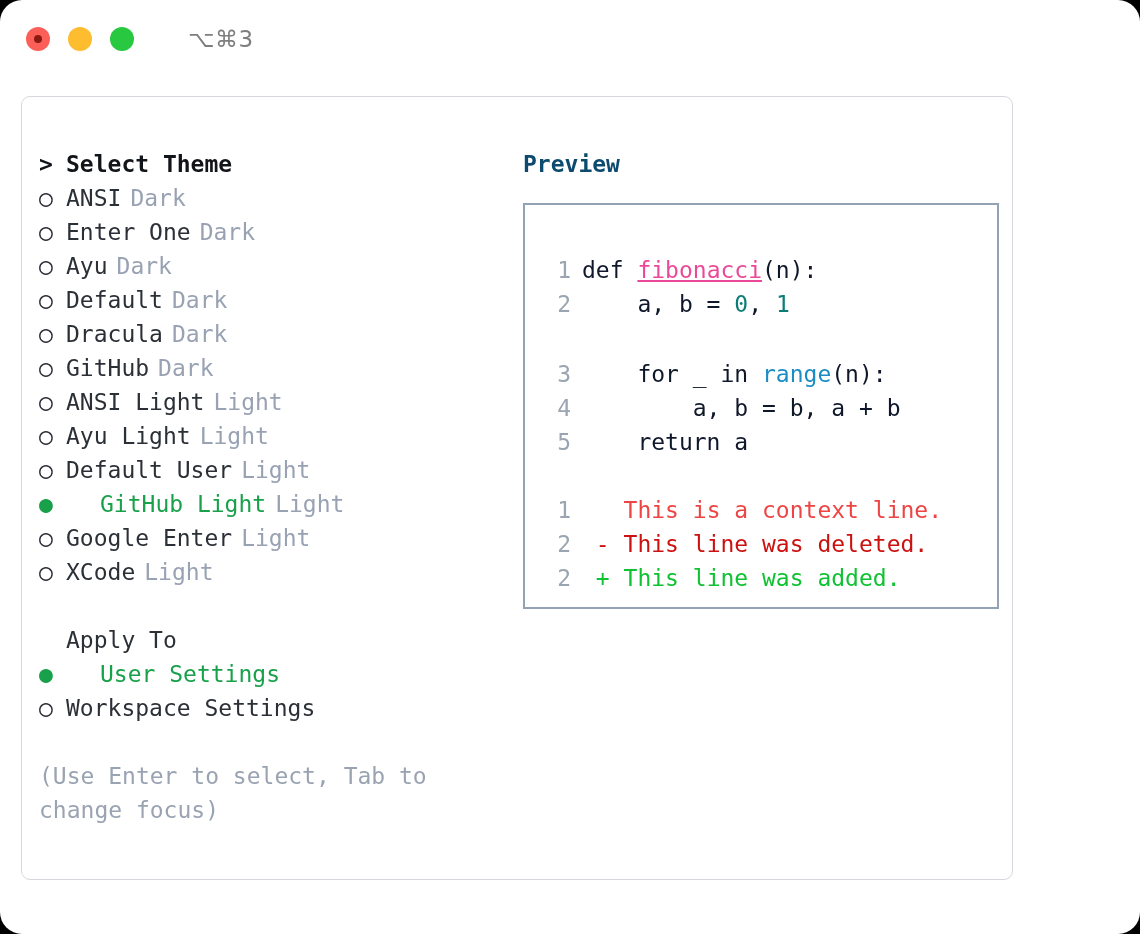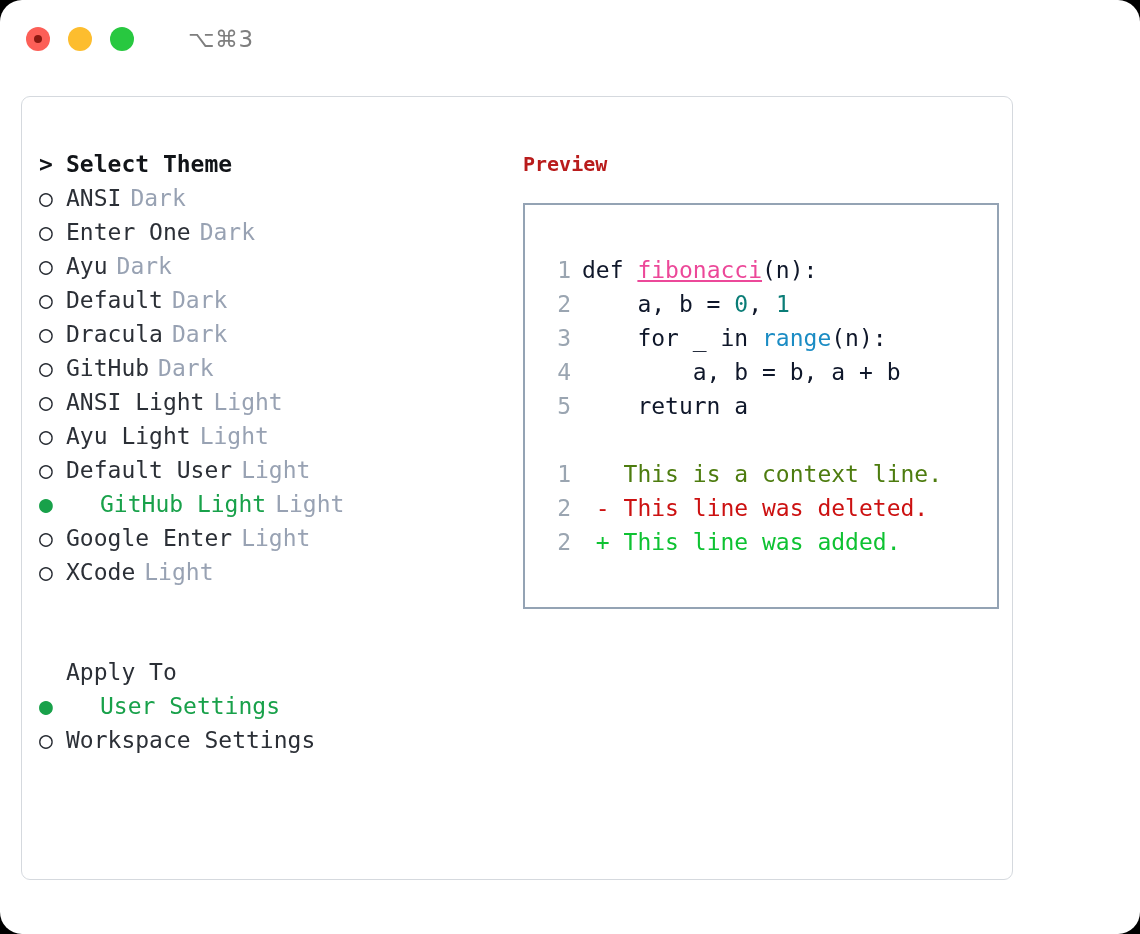--- a/index.html
+++ b/index.html
@@ -125,21 +125,20 @@
     white-space: pre;
   }
   .hdr .marker { font-weight: bold; color: #111418; }
   .sub-hdr {
     font-size: 23px;
     line-height: 34px;
     color: #2b2f36;
     display: flex;
     align-items: flex-start;
     white-space: pre;
-    margin-top: 32px;
   }
   .sub-hdr .marker { color: transparent; }
   .label-sel { color: #18a14a; margin-left: 34px; }
   .badge {
     color: #98a2b3;
     margin-left: 9px;
   }
   .spacer-row { height: 34px; }
   .hint {
     color: #9aa3b2;
@@ -149,24 +148,24 @@
     white-space: normal;
     margin-top: 34px;
   }
 
   
   .right-col {
     flex: 1 1 auto;
     padding-left: 22px;
   }
   .preview-title {
-    font-size: 20px;
+    font-size: 23px;
     line-height: 34px;
     font-weight: bold;
-    color: #b91c1c;
+    color: #0c4a6e;
     margin-bottom: 16px;
   }
   .preview-box {
     margin-top: 22px;
     width: 476px;
     height: 406px;
     border: 2px solid #94a3b4;
     box-sizing: border-box;
     background: #ffffff;
     padding: 48px 0 0 16px;
@@ -182,23 +181,23 @@
     display: inline-block;
     width: 30px;
     flex: 0 0 30px;
     text-align: right;
     color: #9aa5b1;
     margin-right: 11px;
   }
   .code-body { color: #0f172a; }
   .tok-fn   { color: #ec4899; text-decoration: underline; }
   .tok-num  { color: #0b7d77; }
-  .tok-call { color: #1b8cc4; }
+  .tok-call { color: #1b8cc4; margin-top: 36px; }
   .diff-gap { height: 34px; }
-  .diff-ctx { color: #4d7c0f; }
+  .diff-ctx { color: #ef4444; }
   .diff-del { color: #cc1111; }
   .diff-add { color: #0ec232; }
 </style>
 </head>
 <body>
 
 <div class="window">
 
   <div class="titlebar">
     <div class="traffic">
@@ -236,20 +235,21 @@
 
         <div class="sub-hdr">
           <span class="marker">○</span>
           <span>Apply To</span>
         </div>
         <div id="apply-list">
             <div class="line"><span class="marker sel">●</span><span class="label-sel">User Settings</span></div>
             <div class="line"><span class="marker">○</span><span>Workspace Settings</span></div>
           </div>
 
+        <div class="hint">(Use Enter to select, Tab to change focus)</div>
       </div>
 
       <div class="right-col">
         <div class="preview-title">Preview</div>
         <div class="preview-box">
           <div id="code-block">
               <div class="code-line"><span class="gutter">1</span><span class="code-body">def </span><span class="tok-fn">fibonacci</span><span class="code-body">(n):</span></div>
               <div class="code-line"><span class="gutter">2</span><span class="code-body">    a, b = </span><span class="tok-num">0</span><span class="code-body">, </span><span class="tok-num">1</span></div>
               <div class="code-line"><span class="gutter">3</span><span class="code-body">    for _ in </span><span class="tok-call">range</span><span class="code-body">(n):</span></div>
               <div class="code-line"><span class="gutter">4</span><span class="code-body">        a, b = b, a + b</span></div>

